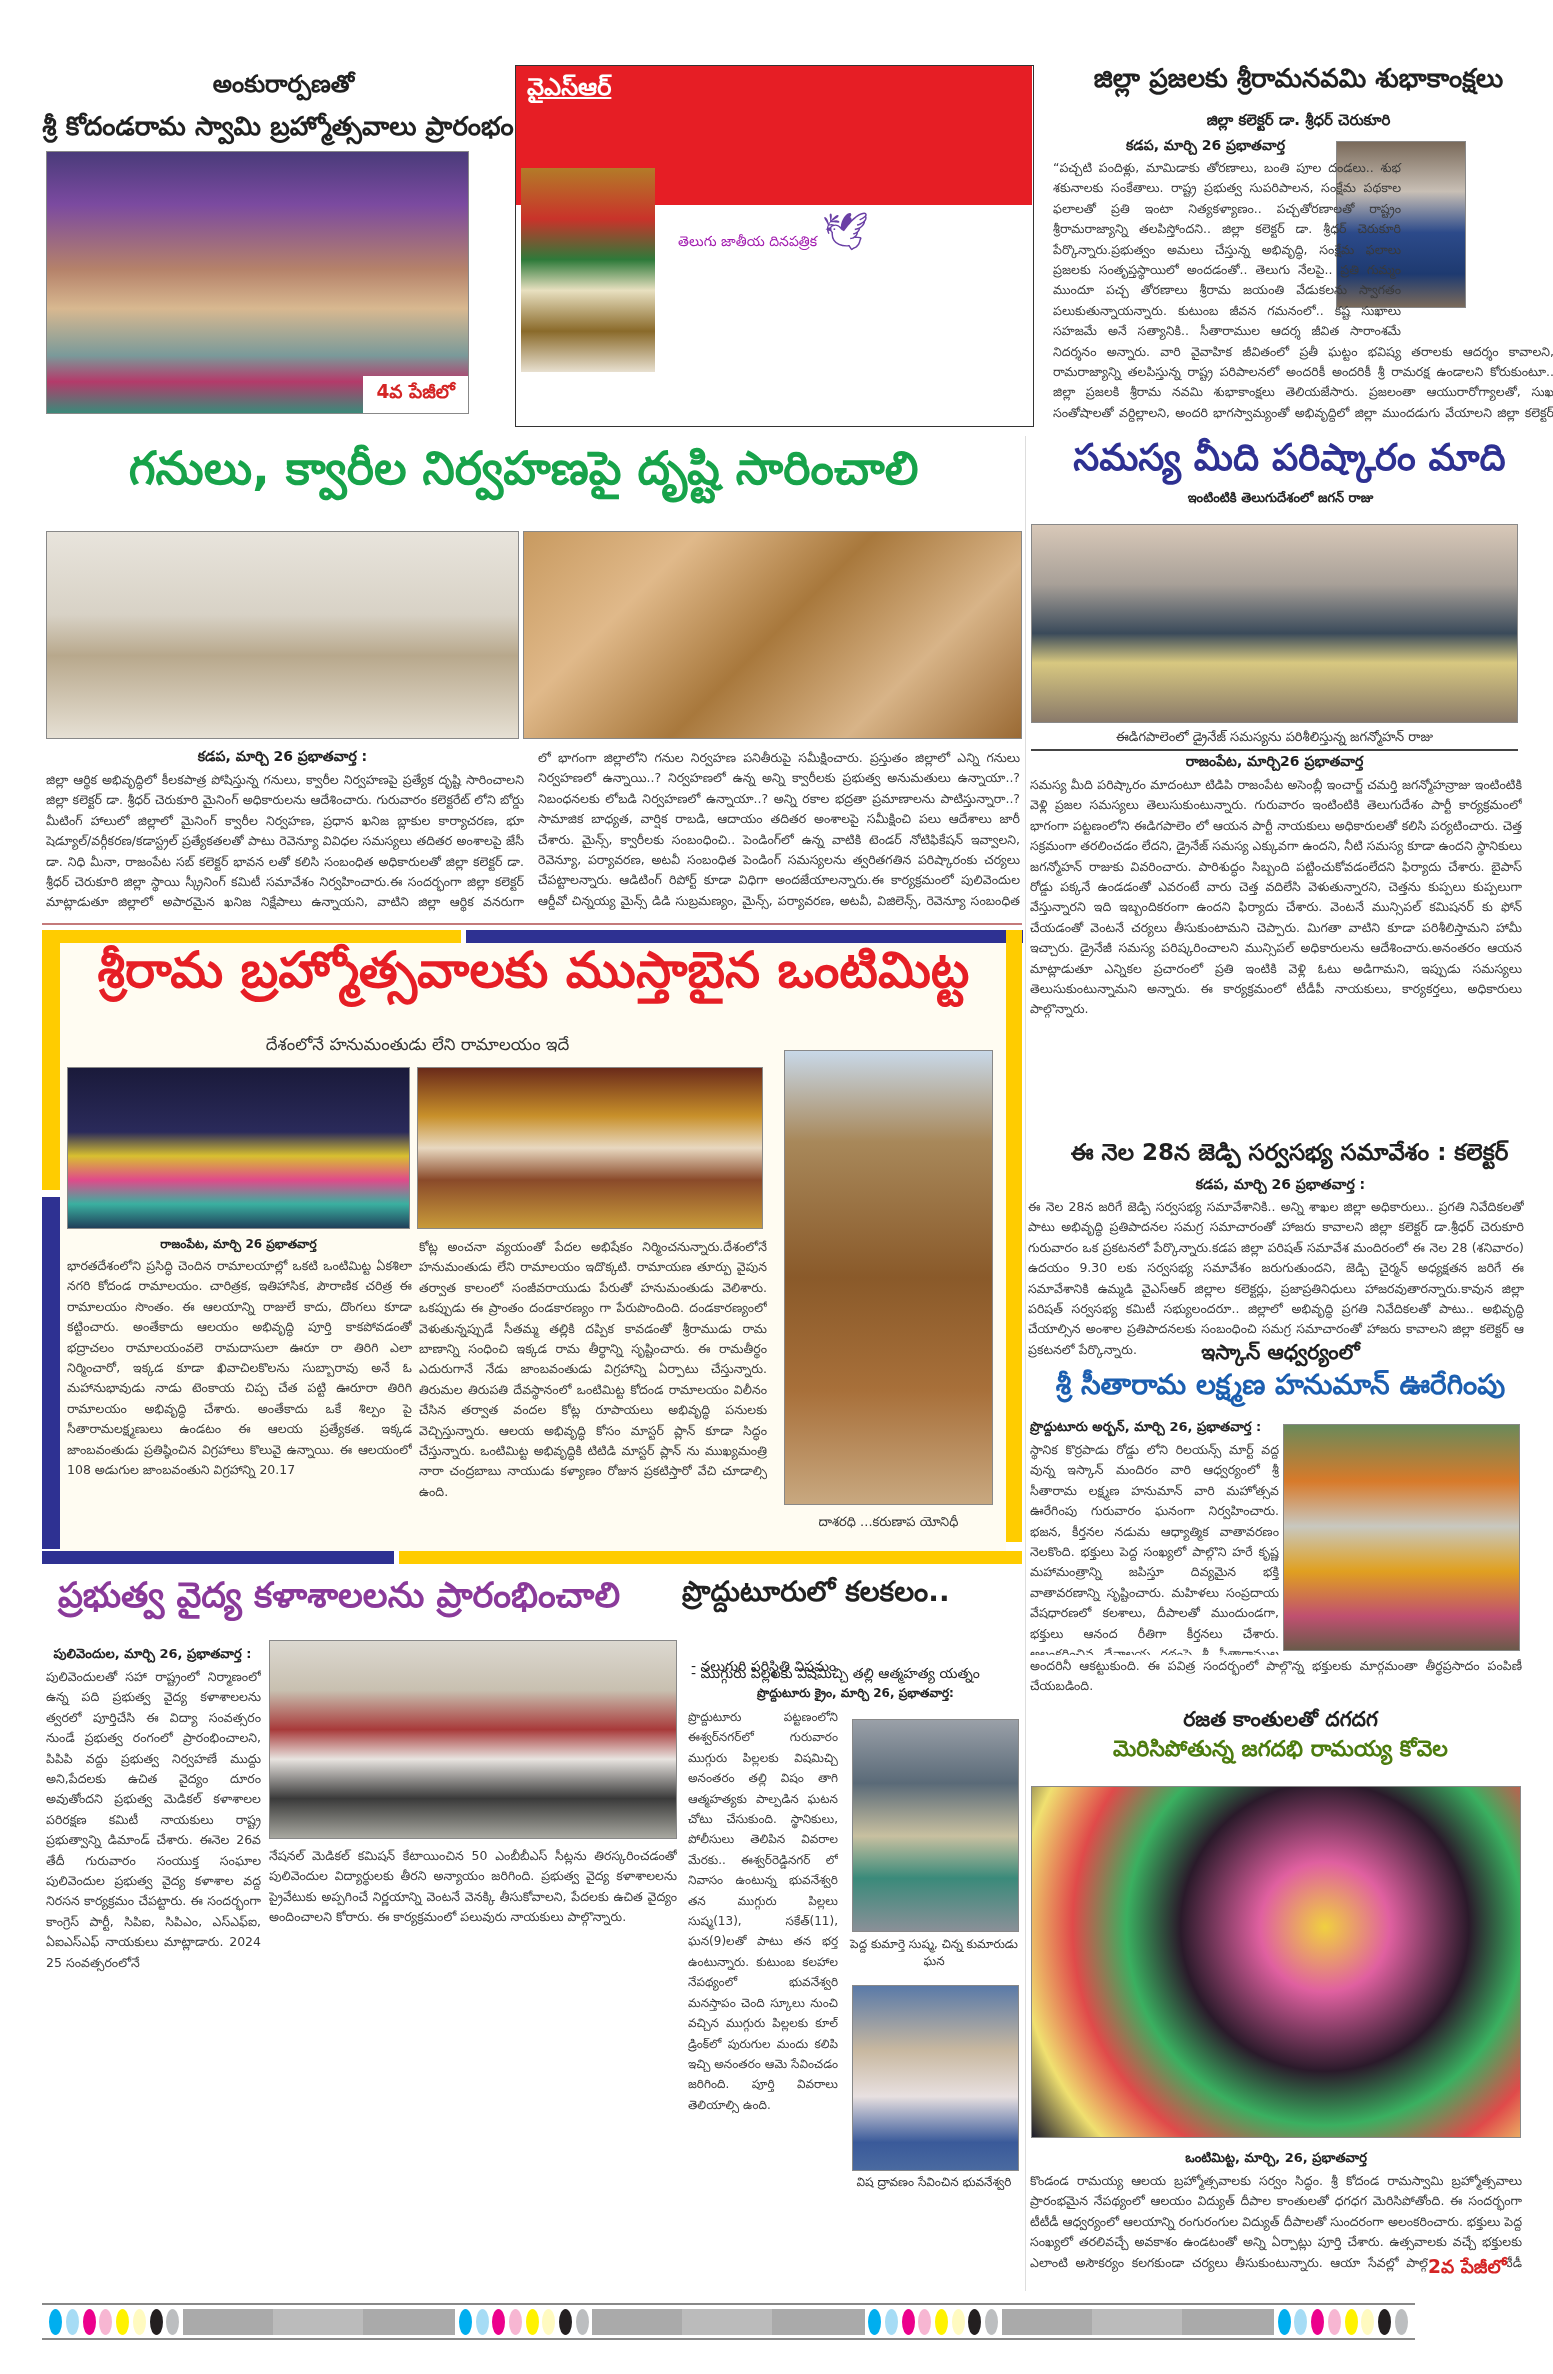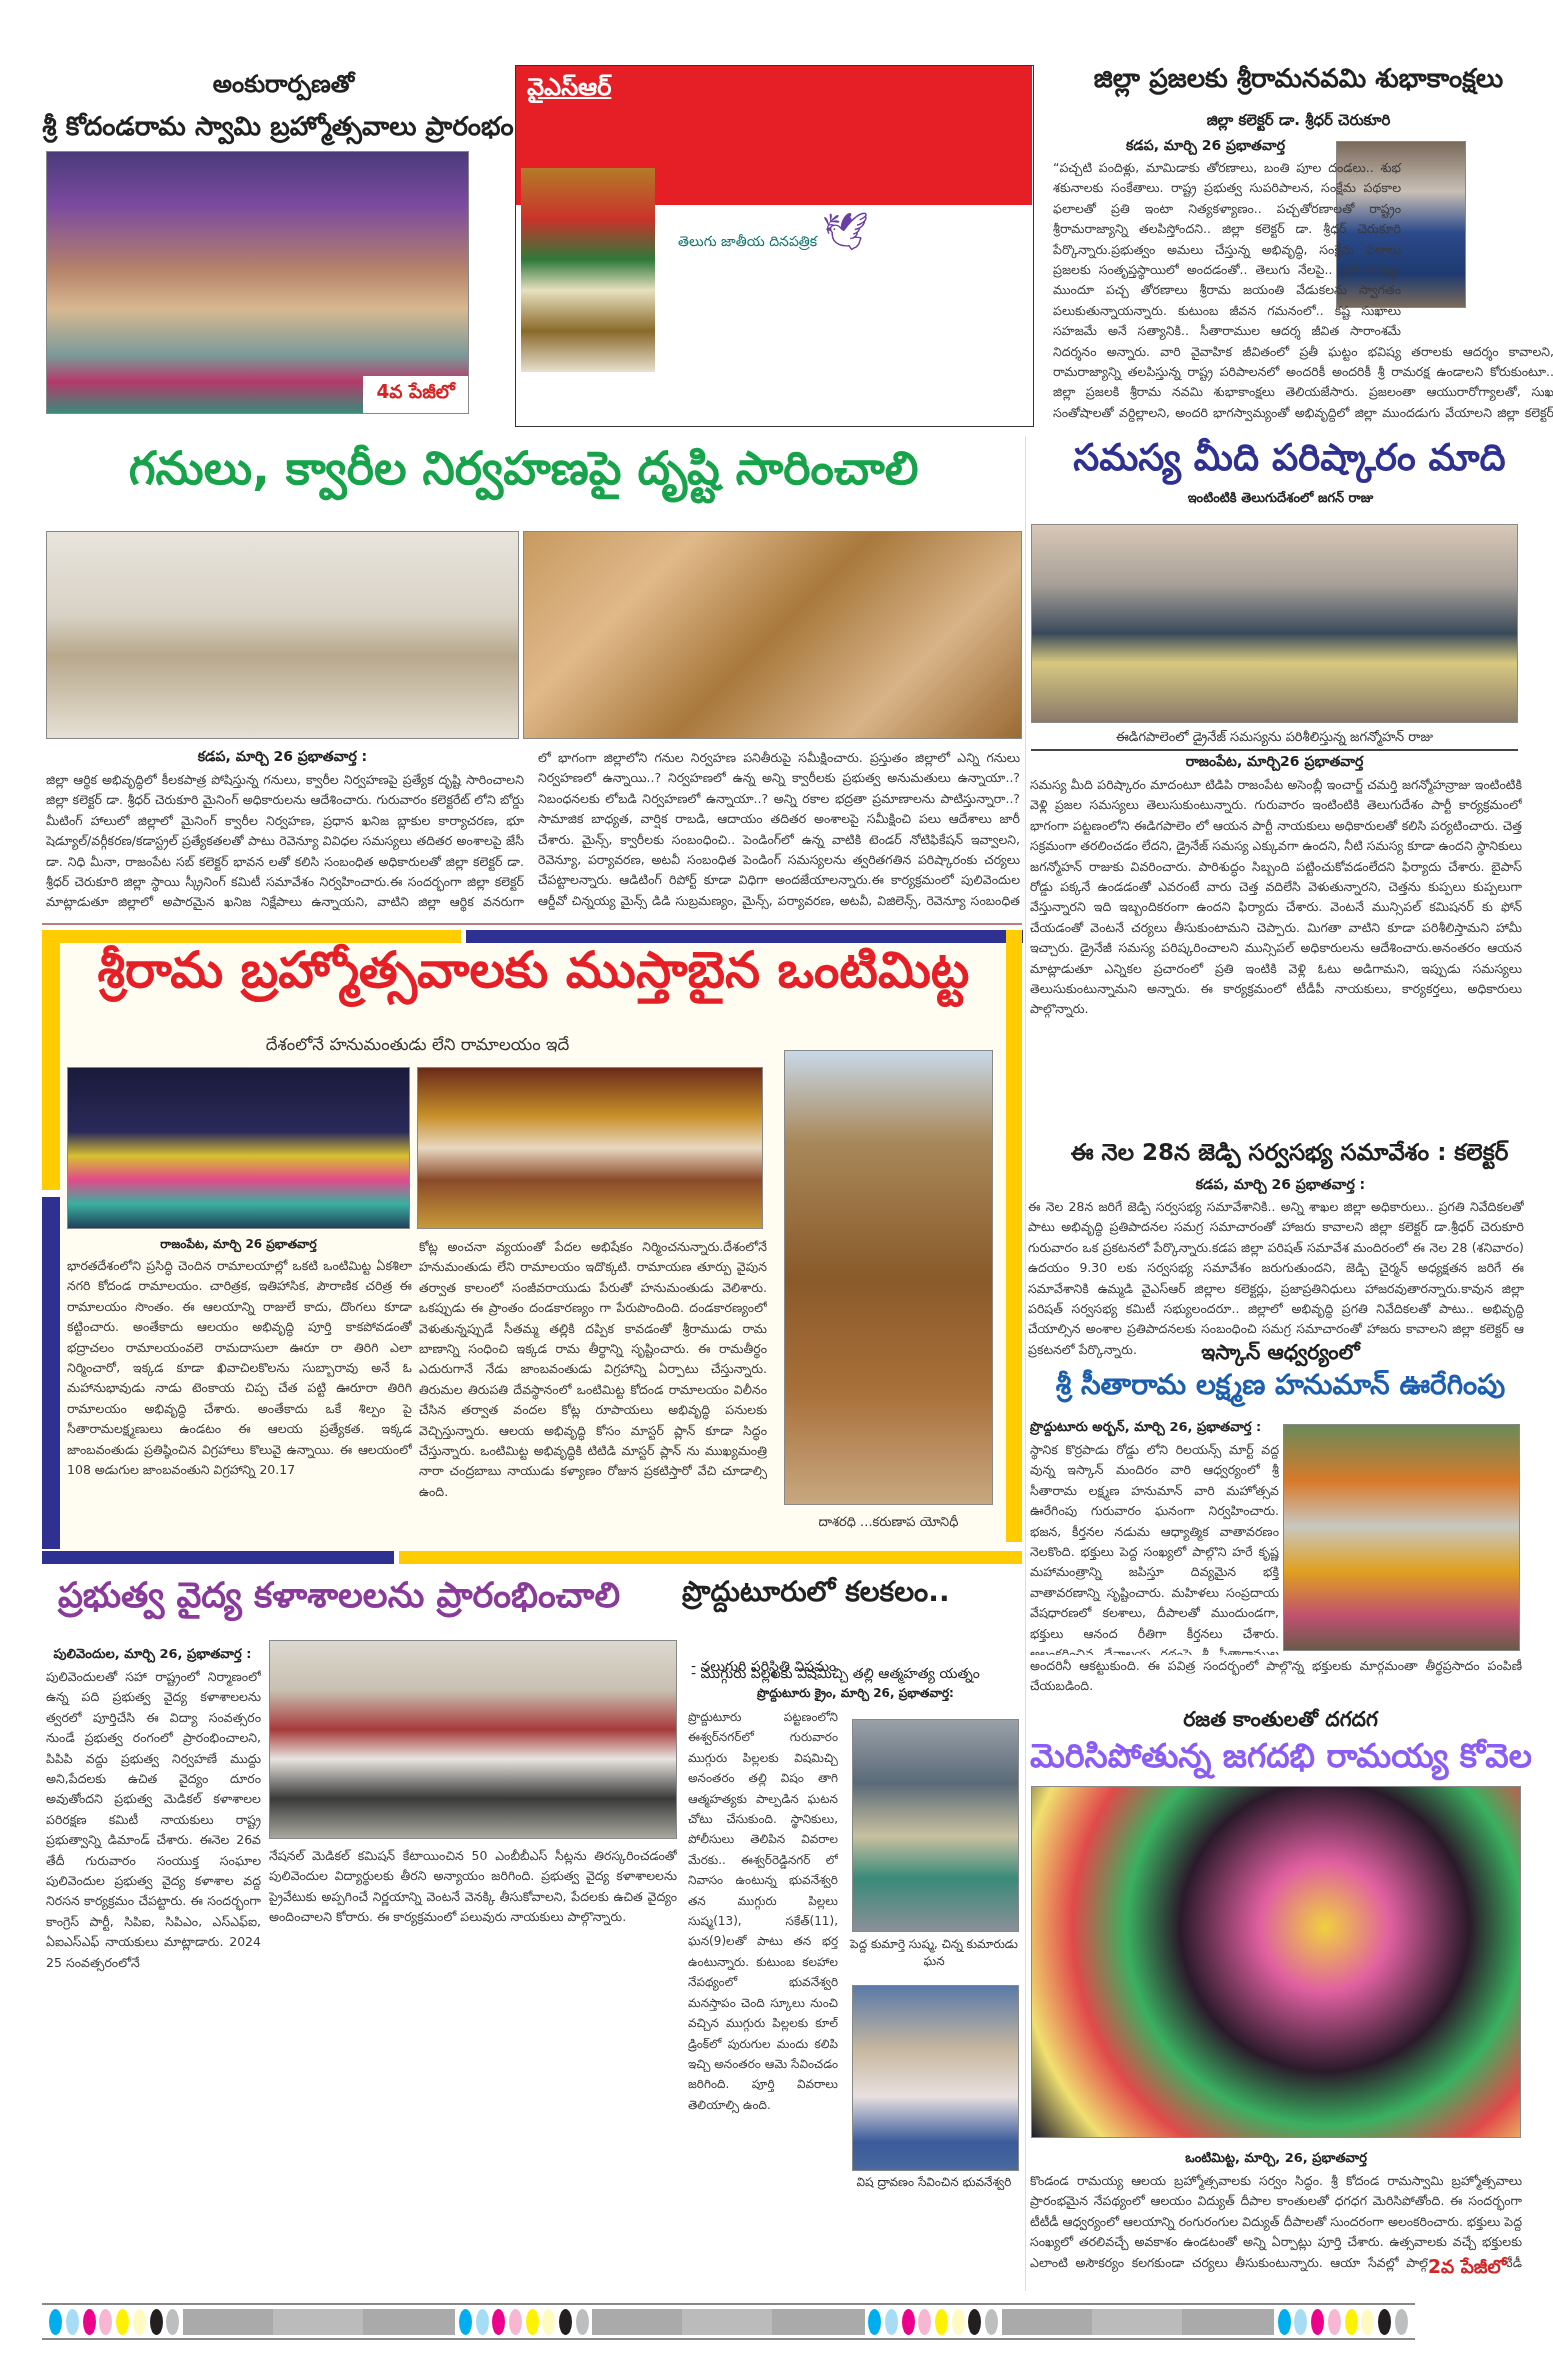--- a/index.html
+++ b/index.html
@@ -11,21 +11,21 @@
   .dateline { font-weight: bold; text-align: center; font-size: 14px; color: #222; }
   .caption { font-size: 13px; text-align: center; color: #333; }
   .hl { font-weight: bold; white-space: nowrap; overflow: hidden; text-align: center; }
 
   
   #masthead { left: 515px; top: 65px; width: 519px; height: 362px; border: 1.9px solid #333; background: #fff; }
   #mast-red { left: 0; top: 0; width: 516px; height: 139px; background: #e61e25; }
   #mast-ysr { left: 11px; top: 7.4px; color: #fff; font-size: 24px; font-weight: bold; text-decoration: underline; }
   #mast-kadapa { left: 130px; top: -7.4px; color: #fff; font-size: 139px; font-weight: bold; letter-spacing: 5.6px; line-height: 158px; }
   #mast-deity { left: 4.6px; top: 102px; width: 134px; height: 204px; background: linear-gradient(180deg,#b37b28 0%,#c9332a 25%,#2e7a3a 45%,#e8e0c0 60%,#8a6a2a 80%,#e8e0d0 100%); border:none; }
-  #mast-tagline { left: 162px; top: 167px; color: #0f766e; font-size: 14px; }
+  #mast-tagline { left: 162px; top: 167px; color: #a21caf; font-size: 14px; }
   #mast-bird { left: 306px; top: 144px; color: #6a3fa5; font-size: 37px; }
   #mast-vaartha { left: 158px; top: 139px; color: #6a3fa5; font-size: 139px; font-weight: bold; line-height: 167px; }
   #mast-date { left: 4.6px; top: 311px; width: 506px; height: 45px; background: #fff7cc; border: 1.9px solid #c42a9a; font-size: 22px; font-weight: bold; text-align: center; line-height: 41px; color: #222; }
 
   
   .bar-yellow { background: #ffcc00; }
   .bar-blue { background: #2e3192; }
 
   
   #reg-strip { left: 42px; top: 2303px; width: 1373px; height: 37px; border-top: 2.8px solid #888; border-bottom: 2.8px solid #888; display: flex; align-items: center; gap: 3.7px; padding: 0 7.4px; }
@@ -118,21 +118,21 @@
 <div class="abs" style="left:691px;top:1625px;width:334px;font-size:14px;color:#222;white-space:nowrap;overflow:hidden;margin-top:40px;">- ముగ్గురు పిల్లలకు విషమిచ్చి తల్లి ఆత్మహత్య యత్నం</div>
 <div class="abs" style="left:691px;top:1658px;width:334px;font-size:14px;color:#222;">- నలుగురి పరిస్థితి విషమం</div>
 <div class="abs dateline" style="left:691px;top:1686px;width:329px;font-size:12px;">ప్రొద్దుటూరు క్రైం, మార్చి 26, ప్రభాతవార్త:</div>
 <div class="abs body-text" style="left:688px;top:1707px;width:150px;height:566px;font-size:12px;">ప్రొద్దుటూరు పట్టణంలోని ఈశ్వర్‌నగర్‌లో గురువారం ముగ్గురు పిల్లలకు విషమిచ్చి అనంతరం తల్లి విషం తాగి ఆత్మహత్యకు పాల్పడిన ఘటన చోటు చేసుకుంది. స్థానికులు, పోలీసులు తెలిపిన వివరాల మేరకు.. ఈశ్వర్‌రెడ్డినగర్ లో నివాసం ఉంటున్న భువనేశ్వరి తన ముగ్గురు పిల్లలు సుష్మ(13), సకేత్(11), ఘన(9)లతో పాటు తన భర్త ఉంటున్నారు. కుటుంబ కలహాల నేపథ్యంలో భువనేశ్వరి మనస్తాపం చెంది స్కూలు నుంచి వచ్చిన ముగ్గురు పిల్లలకు కూల్ డ్రింక్‌లో పురుగుల మందు కలిపి ఇచ్చి అనంతరం ఆమె సేవించడం జరిగింది. పూర్తి వివరాలు తెలియాల్సి ఉంది.</div>
 <div class="photo" style="left:852px;top:1719px;width:167px;height:213px;background:linear-gradient(180deg,#9aa0a8 0%,#5a6a78 30%,#c8c0a0 55%,#3a8a7a 75%,#8a9098 100%);"></div>
 <div class="abs caption" style="left:846px;top:1937px;width:176px;font-size:12px;">పెద్ద కుమార్తె సుష్మ, చిన్న కుమారుడు ఘన</div>
 <div class="photo" style="left:852px;top:1985px;width:167px;height:186px;background:linear-gradient(180deg,#5a7aa8 0%,#c8b8a0 35%,#e8e0e0 60%,#3a5a9a 85%,#4a6aa0 100%);"></div>
 <div class="abs caption" style="left:846px;top:2175px;width:176px;font-size:12px;">విష ద్రావణం సేవించిన భువనేశ్వరి</div>
 
 <div class="abs hl" style="left:1030px;top:1707px;width:501px;font-size:20.4px;color:#222;">రజత కాంతులతో దగదగ</div>
-<div class="abs hl" style="left:1030px;top:1736px;width:501px;font-size:33px;color:#8b5cf6;text-align:center;">మెరిసిపోతున్న జగదభి రామయ్య కోవెల</div>
+<div class="abs hl" style="left:1030px;top:1736px;width:501px;font-size:22px;color:#4d7c0f;text-align:center;">మెరిసిపోతున్న జగదభి రామయ్య కోవెల</div>
 <div class="photo" style="left:1031px;top:1786px;width:490px;height:352px;background:radial-gradient(circle at 60% 40%,#f0d040 0%,#e060a0 18%,#2a1a2a 40%,#3ab060 55%,#e04a4a 70%,#f0e070 85%,#1a1a2a 100%);"></div>
 <div class="abs dateline" style="left:1031px;top:2150px;width:490px;font-size:13px;">ఒంటిమిట్ట, మార్చి, 26, ప్రభాతవార్త</div>
 <div class="abs body-text" style="left:1030px;top:2171px;width:492px;height:104px;">కొండండ రామయ్య ఆలయ బ్రహ్మోత్సవాలకు సర్వం సిద్ధం. శ్రీ కోదండ రామస్వామి బ్రహ్మోత్సవాలు ప్రారంభమైన నేపథ్యంలో ఆలయం విద్యుత్ దీపాల కాంతులతో ధగధగ మెరిసిపోతోంది. ఈ సందర్భంగా టీటీడీ ఆధ్వర్యంలో ఆలయాన్ని రంగురంగుల విద్యుత్ దీపాలతో సుందరంగా అలంకరించారు. భక్తులు పెద్ద సంఖ్యలో తరలివచ్చే అవకాశం ఉండటంతో అన్ని ఏర్పాట్లు పూర్తి చేశారు. ఉత్సవాలకు వచ్చే భక్తులకు ఎలాంటి అసౌకర్యం కలగకుండా చర్యలు తీసుకుంటున్నారు. ఆయా సేవల్లో పాల్గొను భక్తులు టీటీడీ అధికారులు దగ్గరుండి పరిశీలిస్తూ సిద్ధం చేశారు. ఆయాసేవ పనుల్లో భక్తులు క్యూలైన్ల ద్వారా ఆలయంలోకి వెళ్లేందుకు సిద్ధం చేయడం జరిగింది.</div>
 <div class="abs" style="left:1428px;top:2256px;background:#fff;color:#d42424;font-weight:bold;font-size:18.6px;">2వ పేజీలో</div>
 
 <div class="abs" style="left:1025px;top:436px;width:0.9px;height:1855px;background:#ddd;"></div>
 
 <div id="reg-strip" class="abs">
   <span class="dot" style="background:#00aeef"></span>
   <span class="dot" style="background:#a6dcf5"></span>

